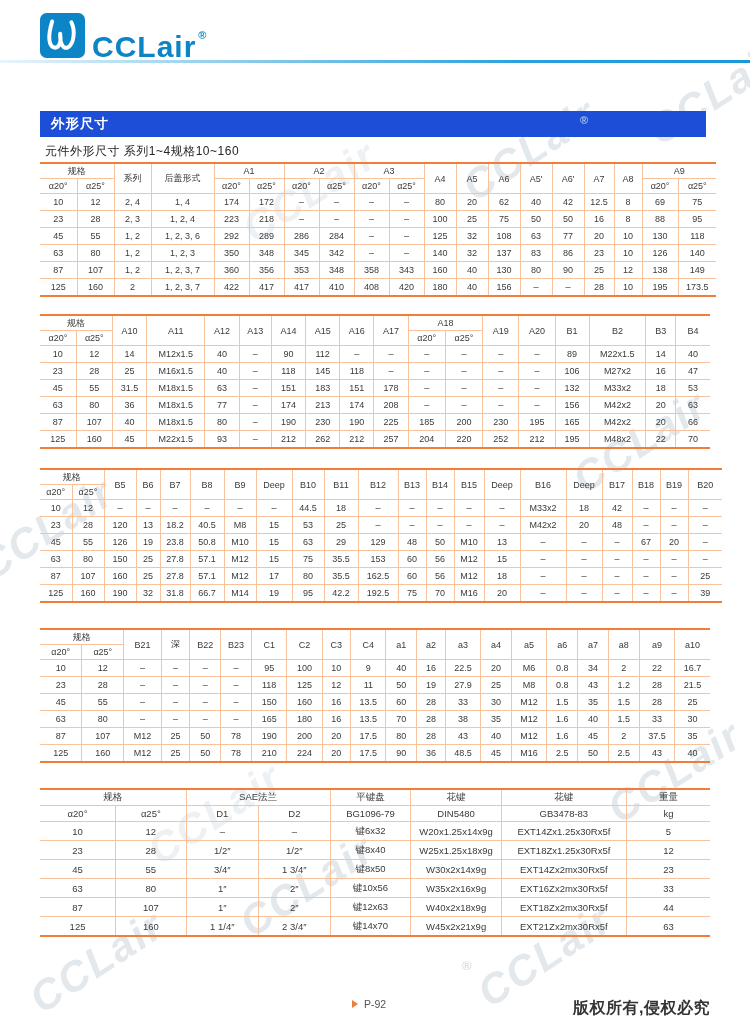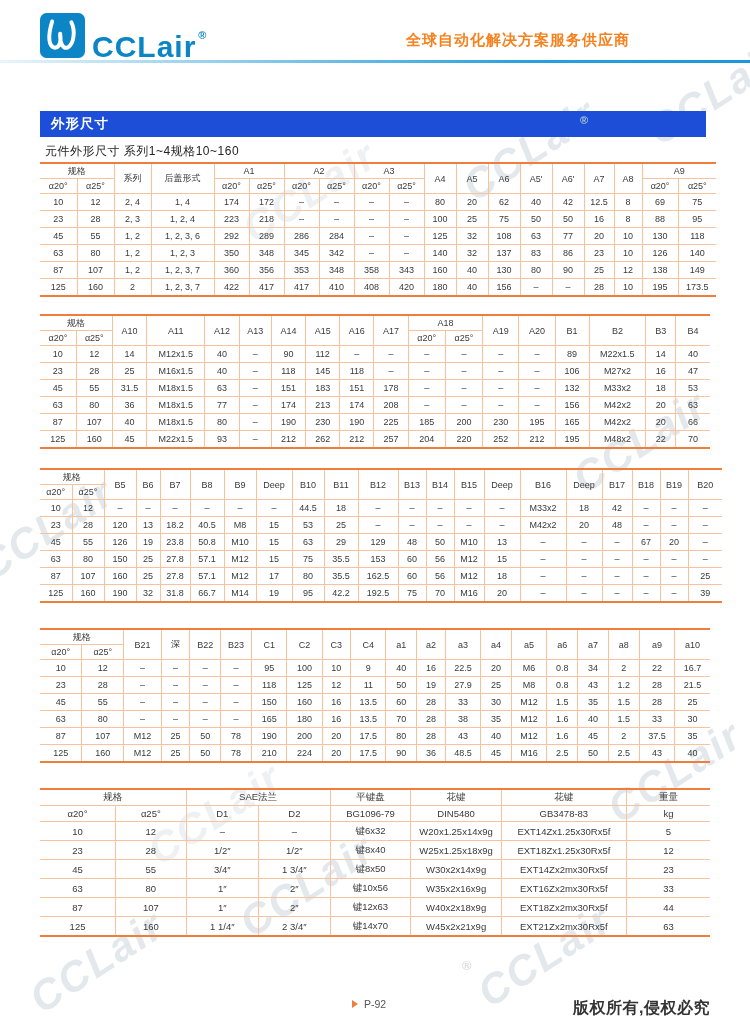--- a/index.html
+++ b/index.html
@@ -65,21 +65,20 @@
   <div class="header">
     <div class="logo">
       <div class="logo-mark">
         <svg viewBox="0 0 48 48" width="45" height="45">
           <rect x="0" y="0" width="48" height="48" rx="7" fill="#0c85c6"></rect>
           <path d="M13 9 C8 25 9 36 16 37 C21 37 23 30 21.5 22 M21.5 22 C21 33 25 39 30 36.5 C36 33 38 19 33.5 10" stroke="#ffffff" stroke-width="4.2" fill="none" stroke-linecap="round"></path>
         </svg>
       </div>
       <div class="logo-text"><span>CCLair</span><span class="logo-reg">®</span></div>
     </div>
-    <div class="slogan">全球自动化解决方案服务供应商</div>
   </div>
   <div class="header-line"></div>
 
   <div class="banner">
     <span class="banner-title">外形尺寸</span>
     <span class="banner-reg">®</span>
   </div>
   <div class="subtitle">元件外形尺寸 系列1~4规格10~160</div>
 
   <table class="dim" id="table-1">

